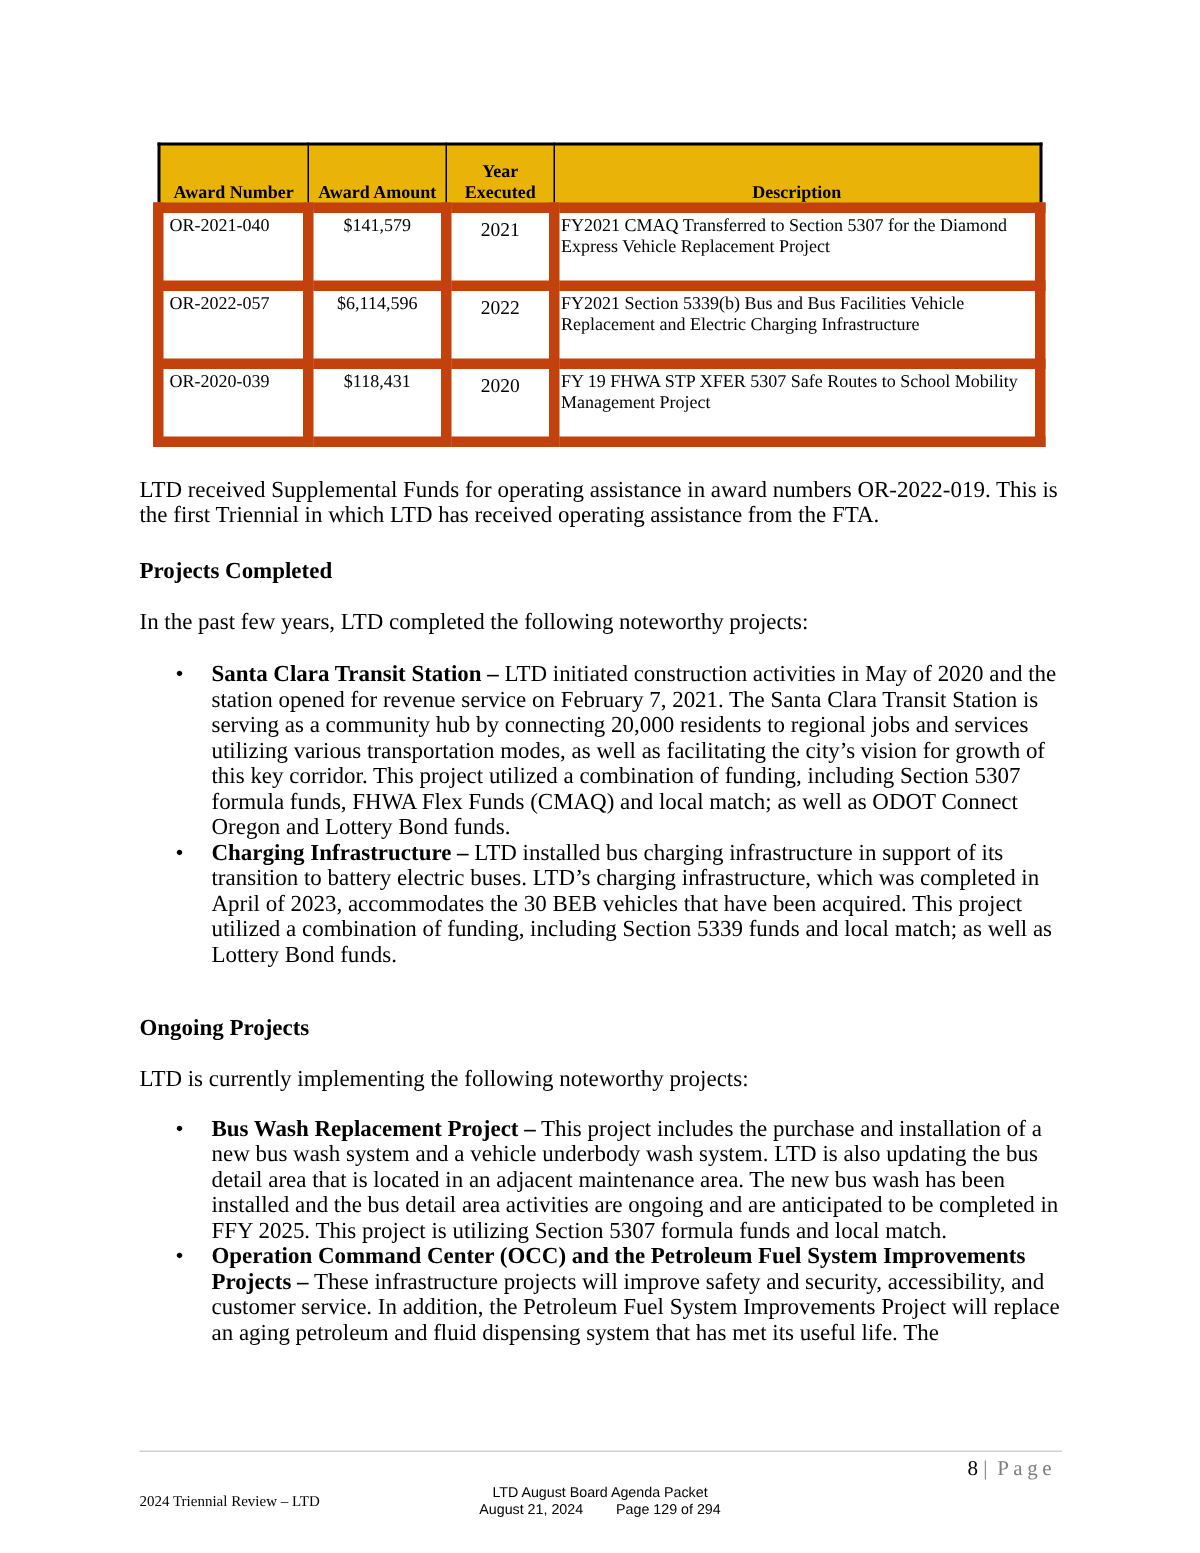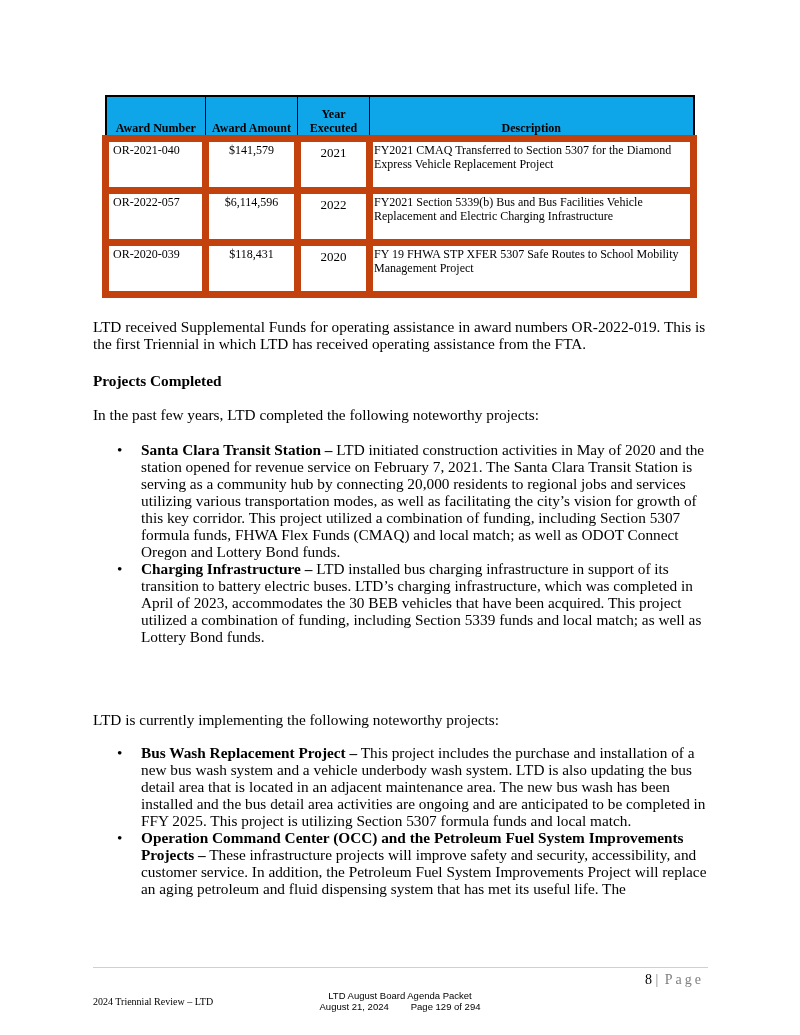--- a/index.html
+++ b/index.html
@@ -3,21 +3,21 @@
 <meta charset="utf-8">
 <style>
   html, body { margin: 0; padding: 0; background: #ffffff; }
   body { width: 800px; height: 1035px; position: relative; overflow: hidden;
          font-family: "Liberation Serif", serif; color: #000; }
   .page { position: absolute; left: 0; top: 0; width: 800px; height: 1035px; }
 
   
   table.awards { position: absolute; left: 102px; top: 95px; width: 595px;
                  border-collapse: collapse; border: 2px solid #000; font-size: 12px; line-height: 14px; }
-  table.awards th { background: #0ea5e9; font-weight: bold; text-align: center; vertical-align: bottom;
+  table.awards th { background: #eab308; font-weight: bold; text-align: center; vertical-align: bottom;
                     border: 1px solid #000; padding: 0 2px; height: 38px; }
   table.awards td { border: 7px solid #c2410c; vertical-align: top; padding: 1px 4px 0 4px; height: 41px; }
   table.awards td.num { text-align: left; }
   table.awards td.amt { text-align: center; }
   table.awards td.yr { text-align: center; vertical-align: top; padding-top: 4px; font-size: 13px; }
   table.awards td.desc { text-align: left; padding-left: 1px; }
   col.c1 { width: 100px; } col.c2 { width: 92px; } col.c3 { width: 72px; } col.c4 { width: auto; }
 
   .text { position: absolute; left: 93px; width: 620px; font-size: 15.3px; line-height: 17px; }
   .heading { font-weight: bold; }
@@ -84,20 +84,21 @@
 
   <ul class="bullets" style="top:441px;">
     <li>
       <span class="bullet">•</span><b>Santa Clara Transit Station –</b><span> LTD initiated construction activities in May of 2020 and the station opened for revenue service on February 7, 2021. The Santa Clara Transit Station is serving as a community hub by connecting 20,000 residents to regional jobs and services utilizing various transportation modes, as well as facilitating the city’s vision for growth of this key corridor. This project utilized a combination of funding, including Section 5307 formula funds, FHWA Flex Funds (CMAQ) and local match; as well as ODOT Connect Oregon and Lottery Bond funds.</span>
     </li>
     <li>
       <span class="bullet">•</span><b>Charging Infrastructure –</b><span> LTD installed bus charging infrastructure in support of its transition to battery electric buses. LTD’s charging infrastructure, which was completed in April of 2023, accommodates the 30 BEB vehicles that have been acquired. This project utilized a combination of funding, including Section 5339 funds and local match; as well as Lottery Bond funds.</span>
     </li>
   </ul>
 
+  <div class="text heading" style="top:677px;">Ongoing Projects</div>
   <div class="text" style="top:711px;">LTD is currently implementing the following noteworthy projects:</div>
 
   <ul class="bullets" style="top:744px;">
     <li>
       <span class="bullet">•</span><b>Bus Wash Replacement Project –</b><span> This project includes the purchase and installation of a new bus wash system and a vehicle underbody wash system. LTD is also updating the bus detail area that is located in an adjacent maintenance area. The new bus wash has been installed and the bus detail area activities are ongoing and are anticipated to be completed in FFY 2025. This project is utilizing Section 5307 formula funds and local match.</span>
     </li>
     <li>
       <span class="bullet">•</span><b>Operation Command Center (OCC) and the Petroleum Fuel System Improvements Projects –</b><span> These infrastructure projects will improve safety and security, accessibility, and customer service. In addition, the Petroleum Fuel System Improvements Project will replace an aging petroleum and fluid dispensing system that has met its useful life. The</span>
     </li>
   </ul>

